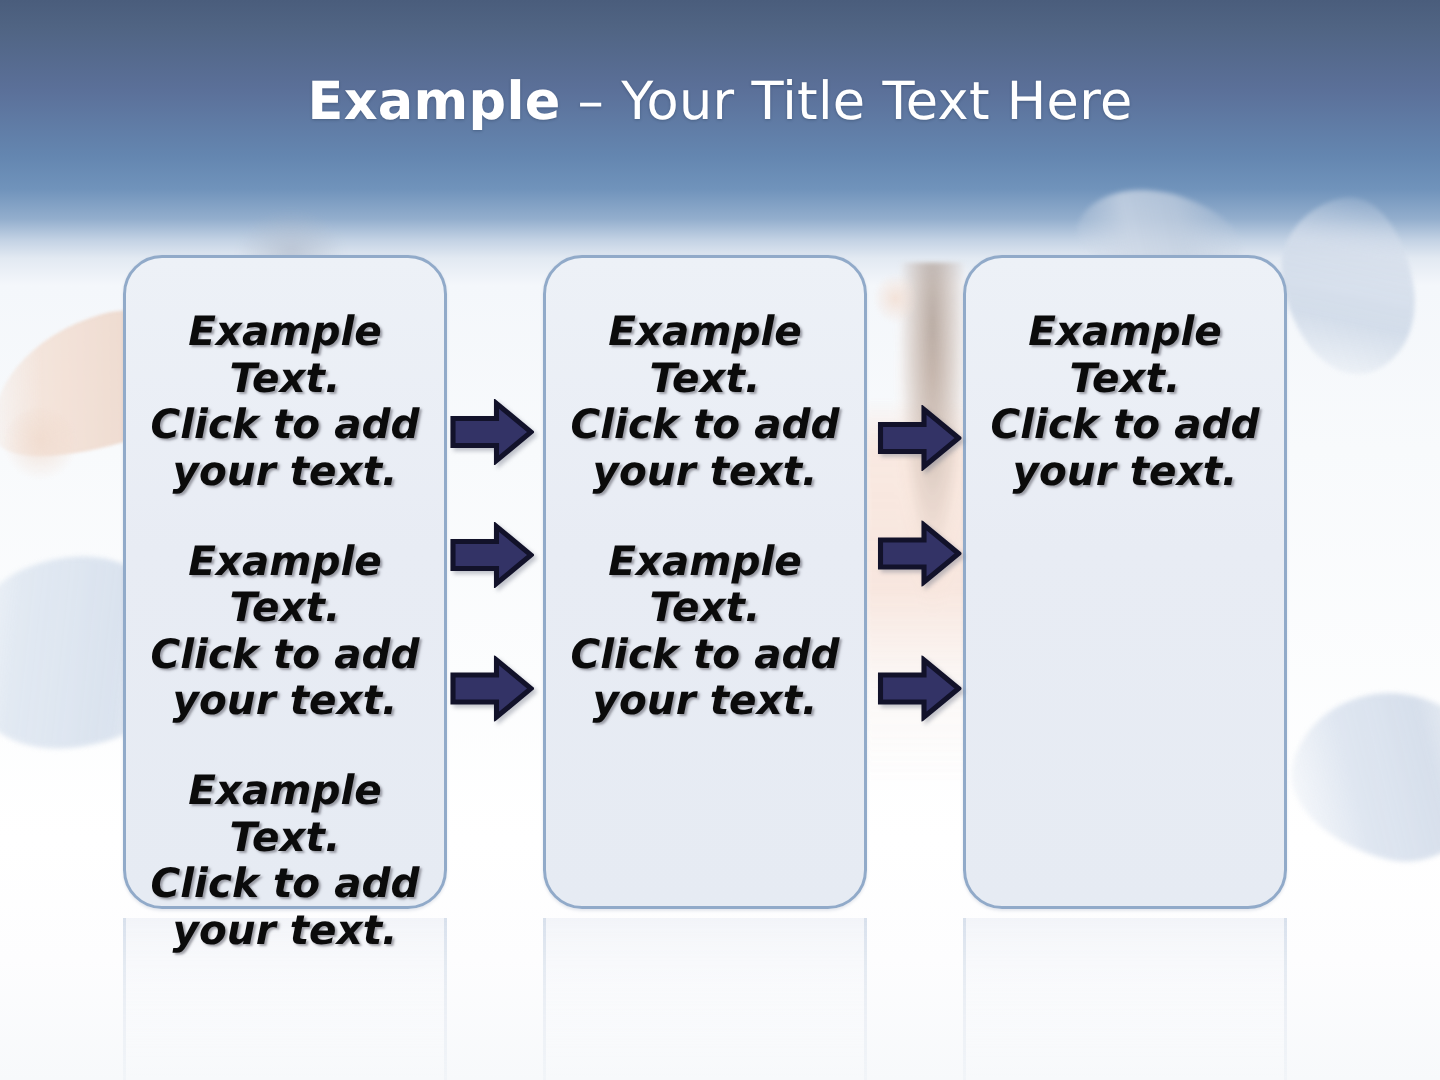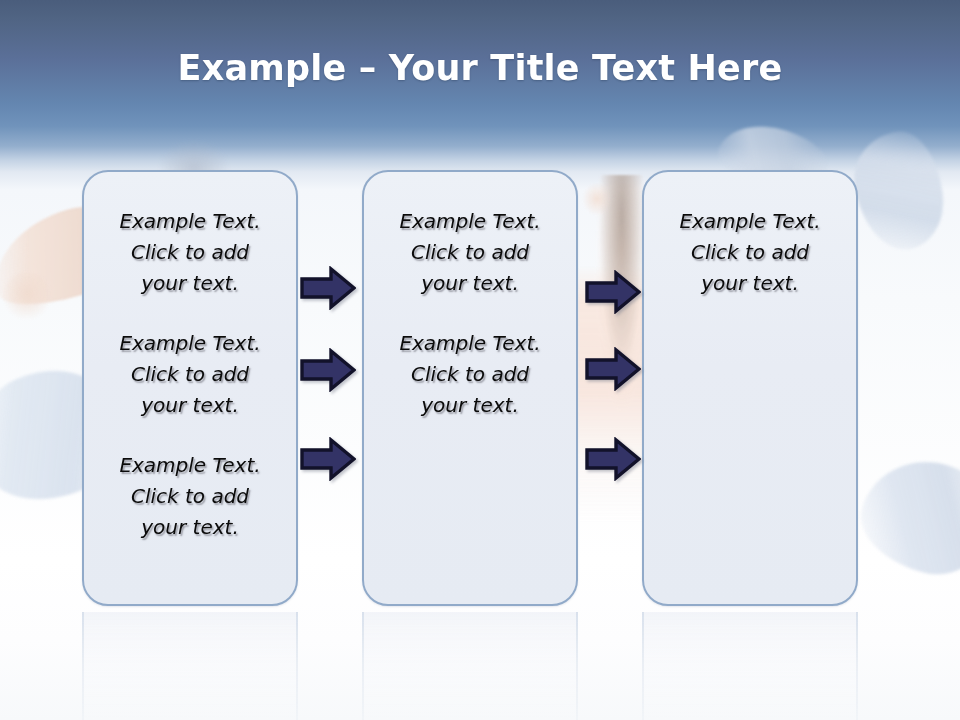--- a/index.html
+++ b/index.html
@@ -121,21 +121,21 @@
     text-align: center;
     color: #ffffff;
     font-size: 35px;
     letter-spacing: .2px;
     line-height: 44px;
     white-space: nowrap;
     text-shadow: 0 1px 2px rgba(20,35,60,.30);
     user-select: none;
   }
   .title .title-strong { font-weight: 700; }
-  .title .title-rest  { font-weight: 700; }
+  .title .title-rest  { font-weight: 400; }
 
   
   .pbox {
     position: absolute;
     top: 170px;
     height: 436px;
     border-radius: 26px;
     background: linear-gradient(to bottom, #edf1f7 0%, #e8ecf4 45%, #e6ebf3 100%);
     border: 2px solid #91aac9;
     box-sizing: border-box;
@@ -146,22 +146,22 @@
   #pbox-2 { left: 642px; width: 216px; }
 
   .pbox-body {
     position: absolute;
     left: 12px; right: 12px;
     top: 34px;
   }
   .ptext {
     text-align: center;
     font-style: italic;
-    font-weight: 400;
-    font-size: 20px;
+    font-weight: 700;
+    font-size: 27px;
     line-height: 31px;
     color: #0b0b0b;
     text-shadow: 1.5px 1.5px 1.6px rgba(90,90,100,.55);
     margin: 0 0 29px 0;
     white-space: pre-line;
     user-select: none;
   }
   .ptext:last-child { margin-bottom: 0; }
 
   

